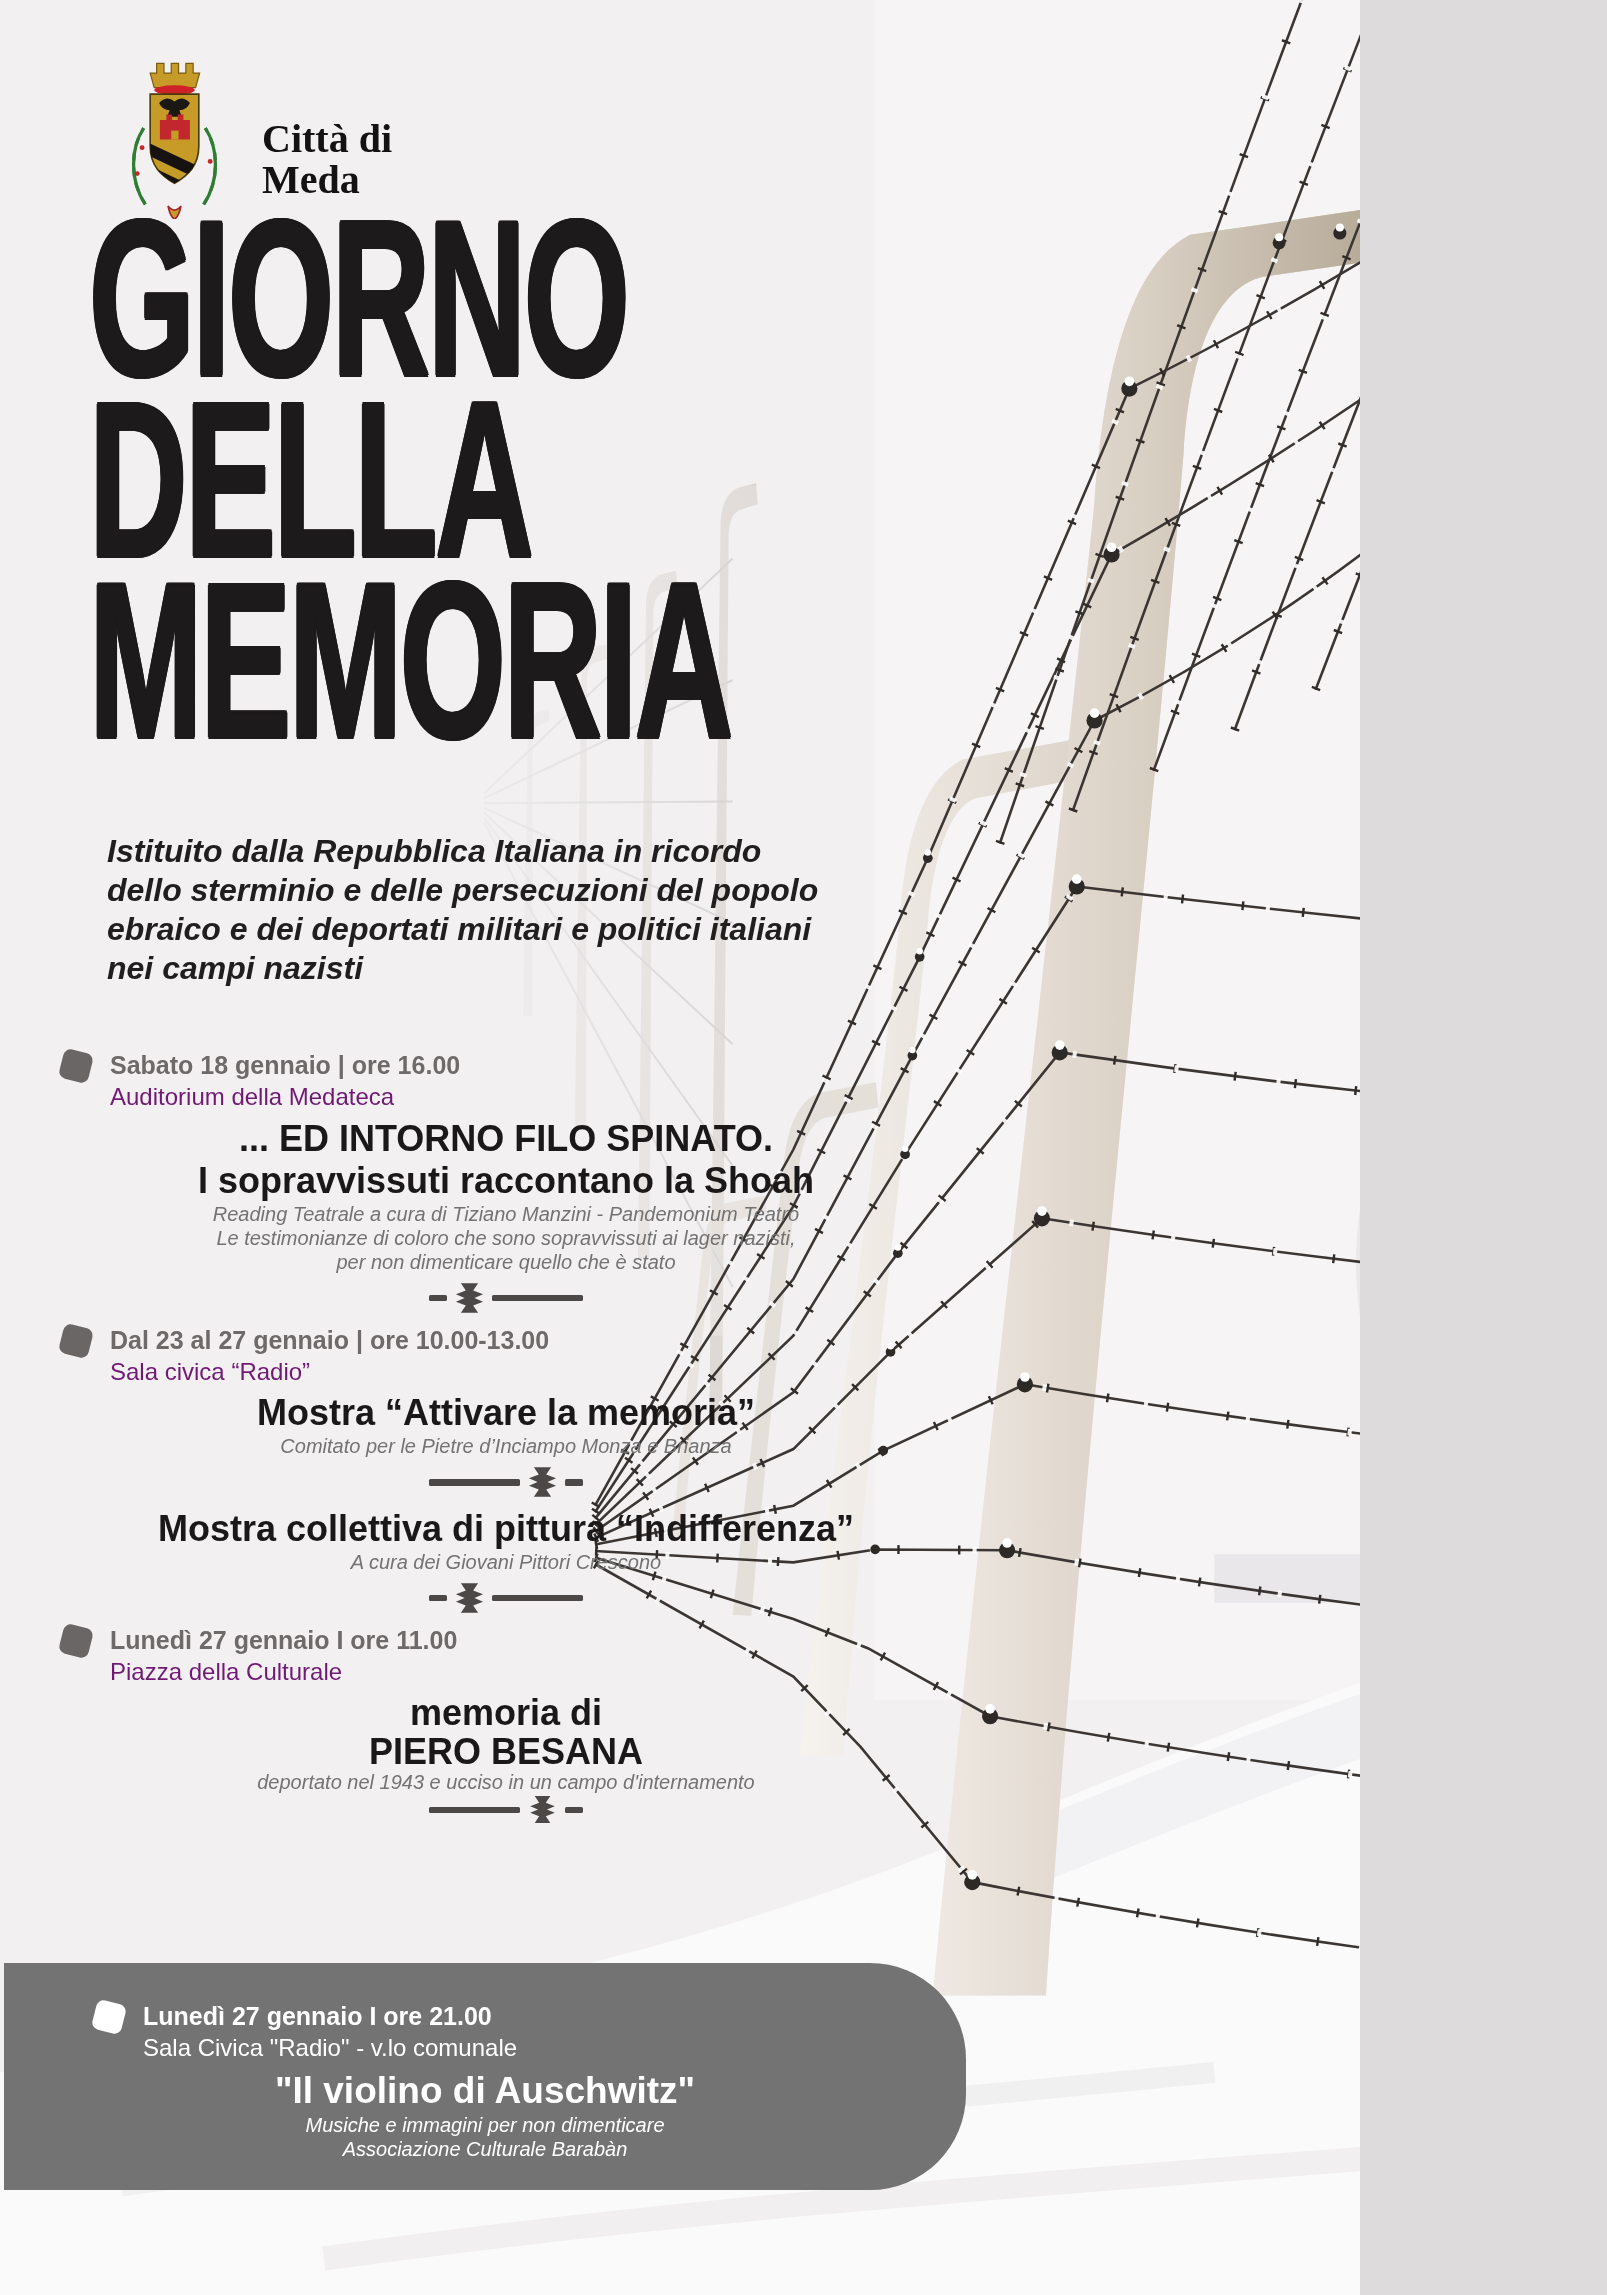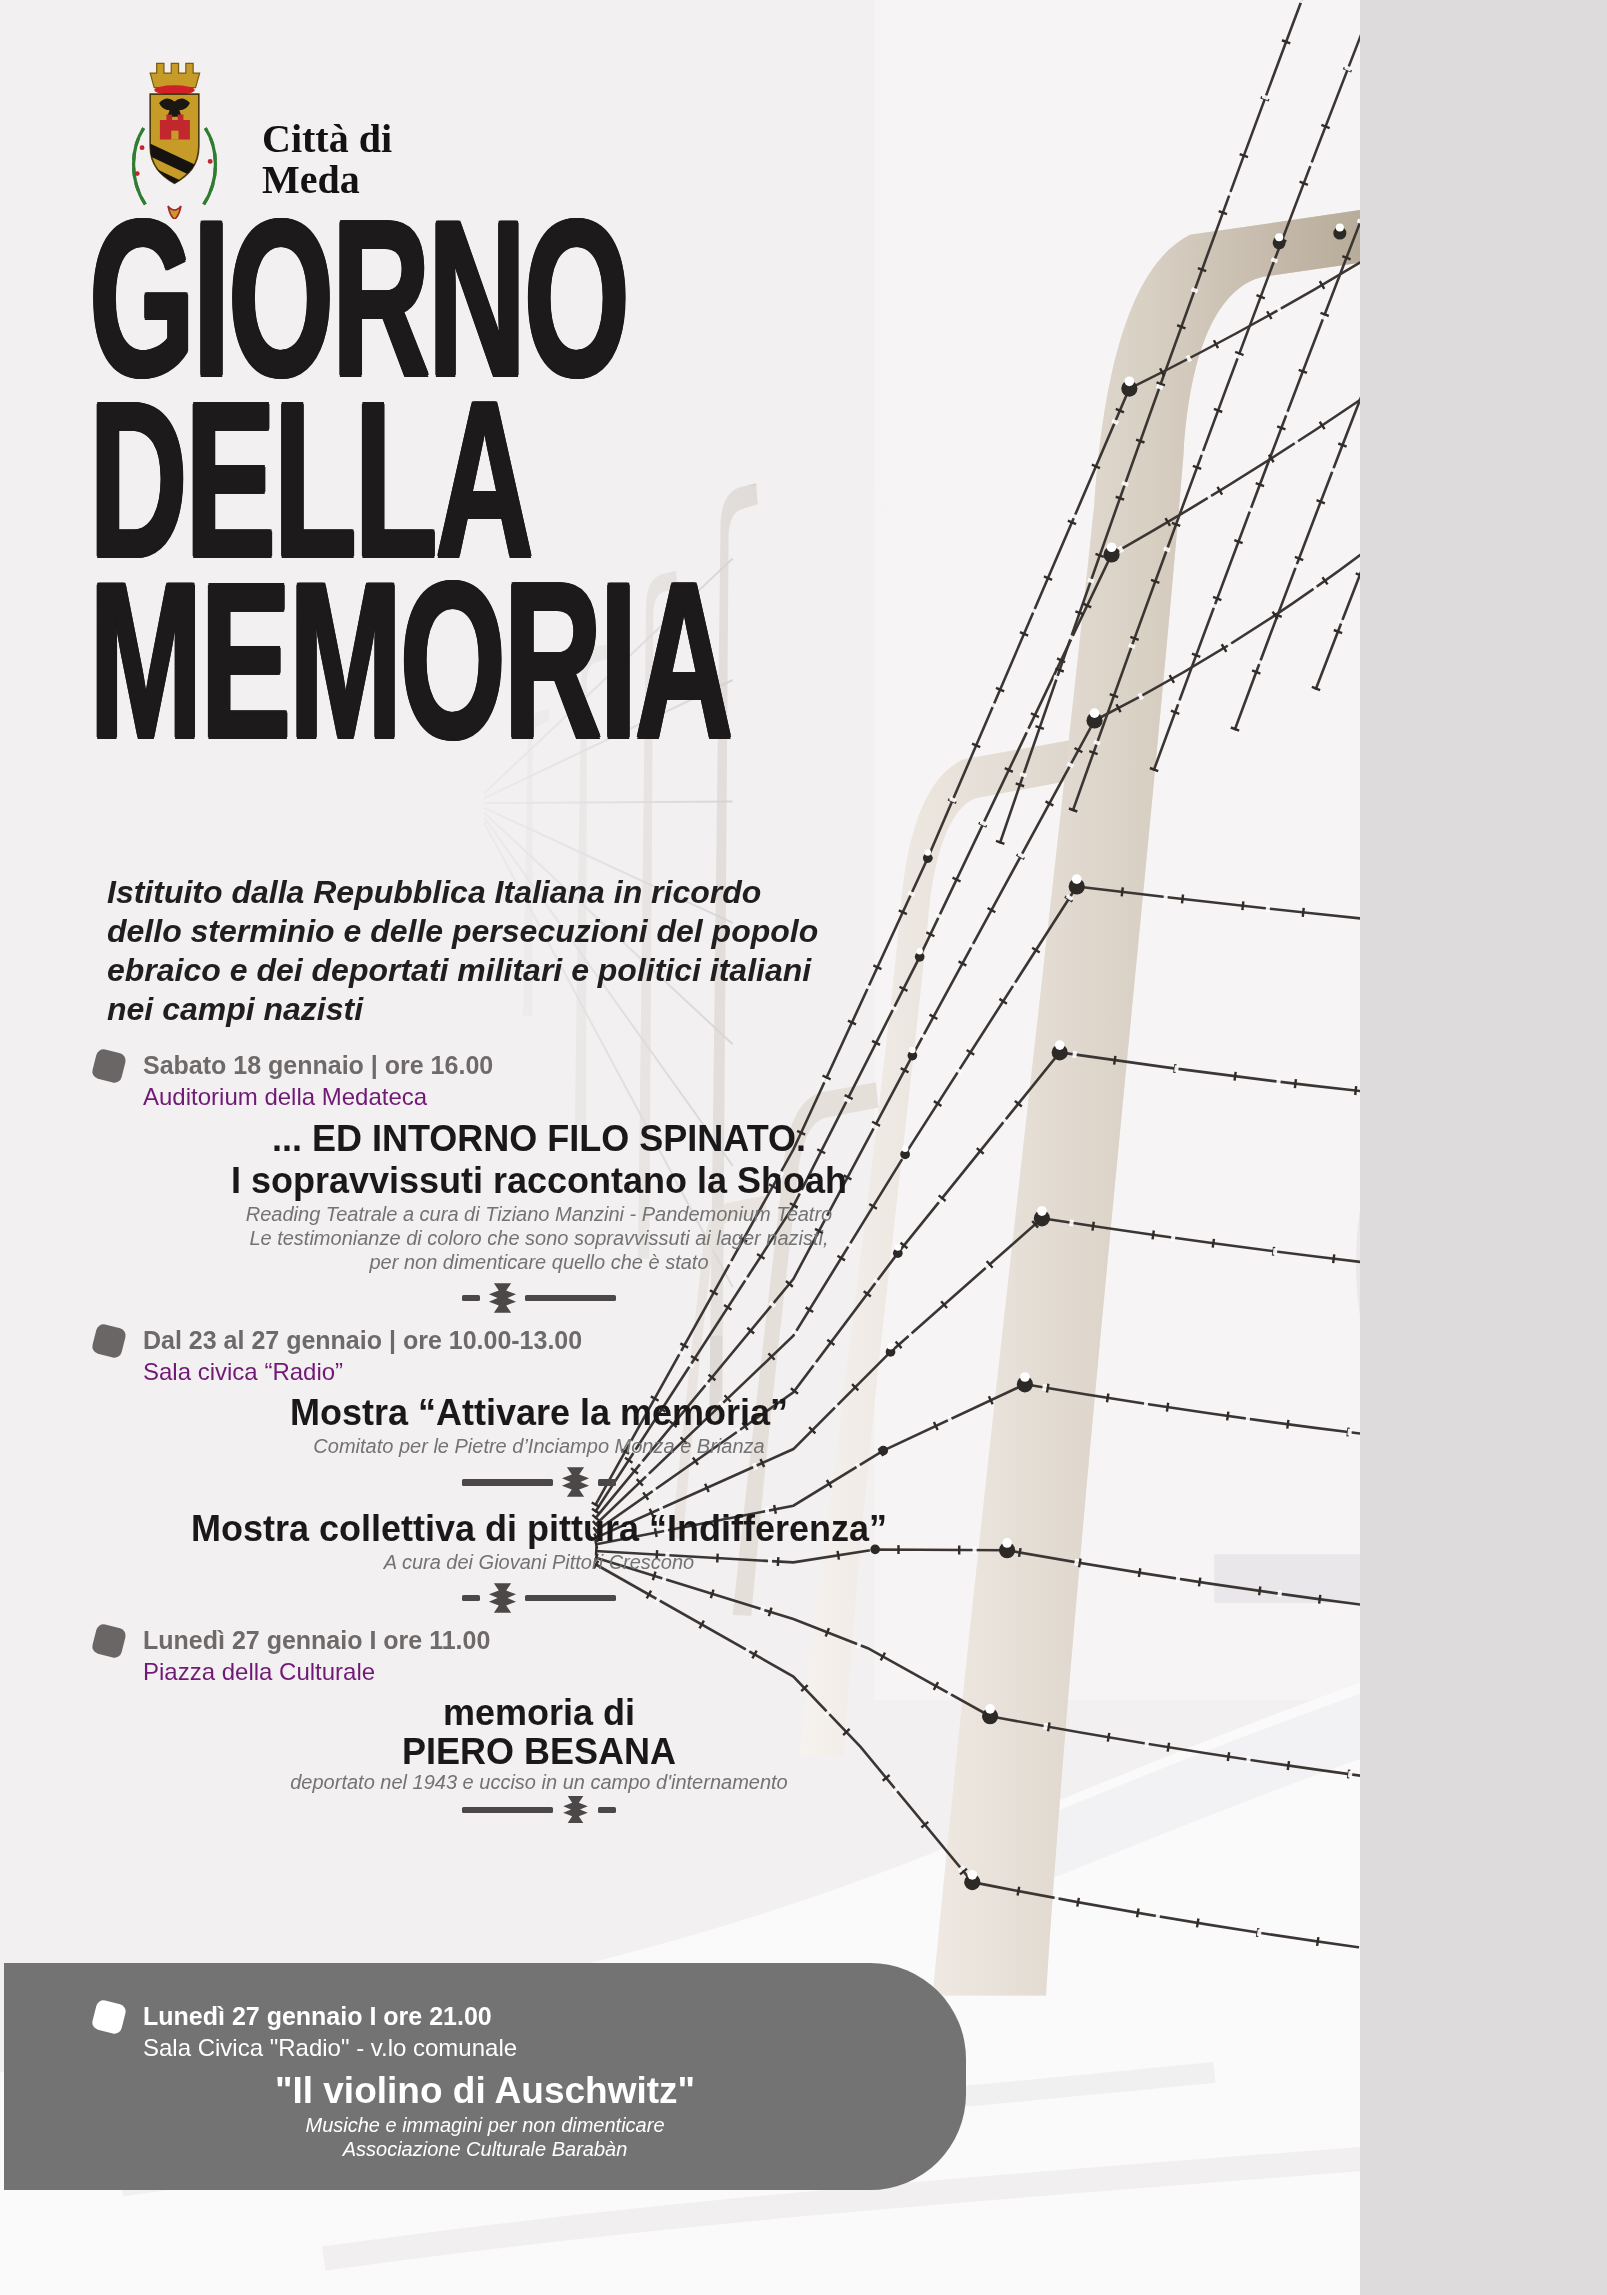--- a/index.html
+++ b/index.html
@@ -14,25 +14,25 @@
             line-height:41px;color:#151213;margin-top:66px;}
 
   
   .title{position:absolute;left:89px;top:209px;margin:0;z-index:3;
          font-size:220px;line-height:181px;font-weight:bold;letter-spacing:-4px;color:#1d1a1b;
          transform:scaleX(.62);transform-origin:left top;
          text-shadow:2.4px 0 #1d1a1b,-2.4px 0 #1d1a1b,0 2.4px #1d1a1b,0 -2.4px #1d1a1b,
                      1.6px 1.6px #1d1a1b,-1.6px -1.6px #1d1a1b,1.6px -1.6px #1d1a1b,-1.6px 1.6px #1d1a1b;}
 
   
-  .subtitle{position:absolute;left:107px;top:873px;z-index:3;margin:0;
+  .subtitle{position:absolute;left:107px;top:832px;z-index:3;margin:0;
             font-size:32px;font-weight:bold;font-style:italic;line-height:39px;color:#211e1f;}
 
   
-  .events{position:absolute;left:0;top:1049px;width:1012px;z-index:3;padding-left:33px;}
+  .events{position:absolute;left:0;top:1049px;width:1012px;z-index:3;}
   .event{position:relative;}
   .ev2{margin-top:8px;} .ev4{margin-top:3.2px;}
   .ev-head{margin-left:110px;position:relative;margin-bottom:4.9px;}
   .bullet{position:absolute;left:-49px;top:2.4px;width:30px;height:30px;background:#6a6665;
           border-radius:7.3px;transform:rotate(14deg);}
   .ev-date{font-size:25px;font-weight:bold;color:#6e6a69;line-height:32px;}
   .ev-loc{font-size:24px;color:#701a75;line-height:32px;}
   .ev-title{text-align:center;font-weight:bold;font-size:36px;line-height:42px;
             color:#1b1819;margin-top:3.2px;}
   .ev4 .ev-title{line-height:39px;}

